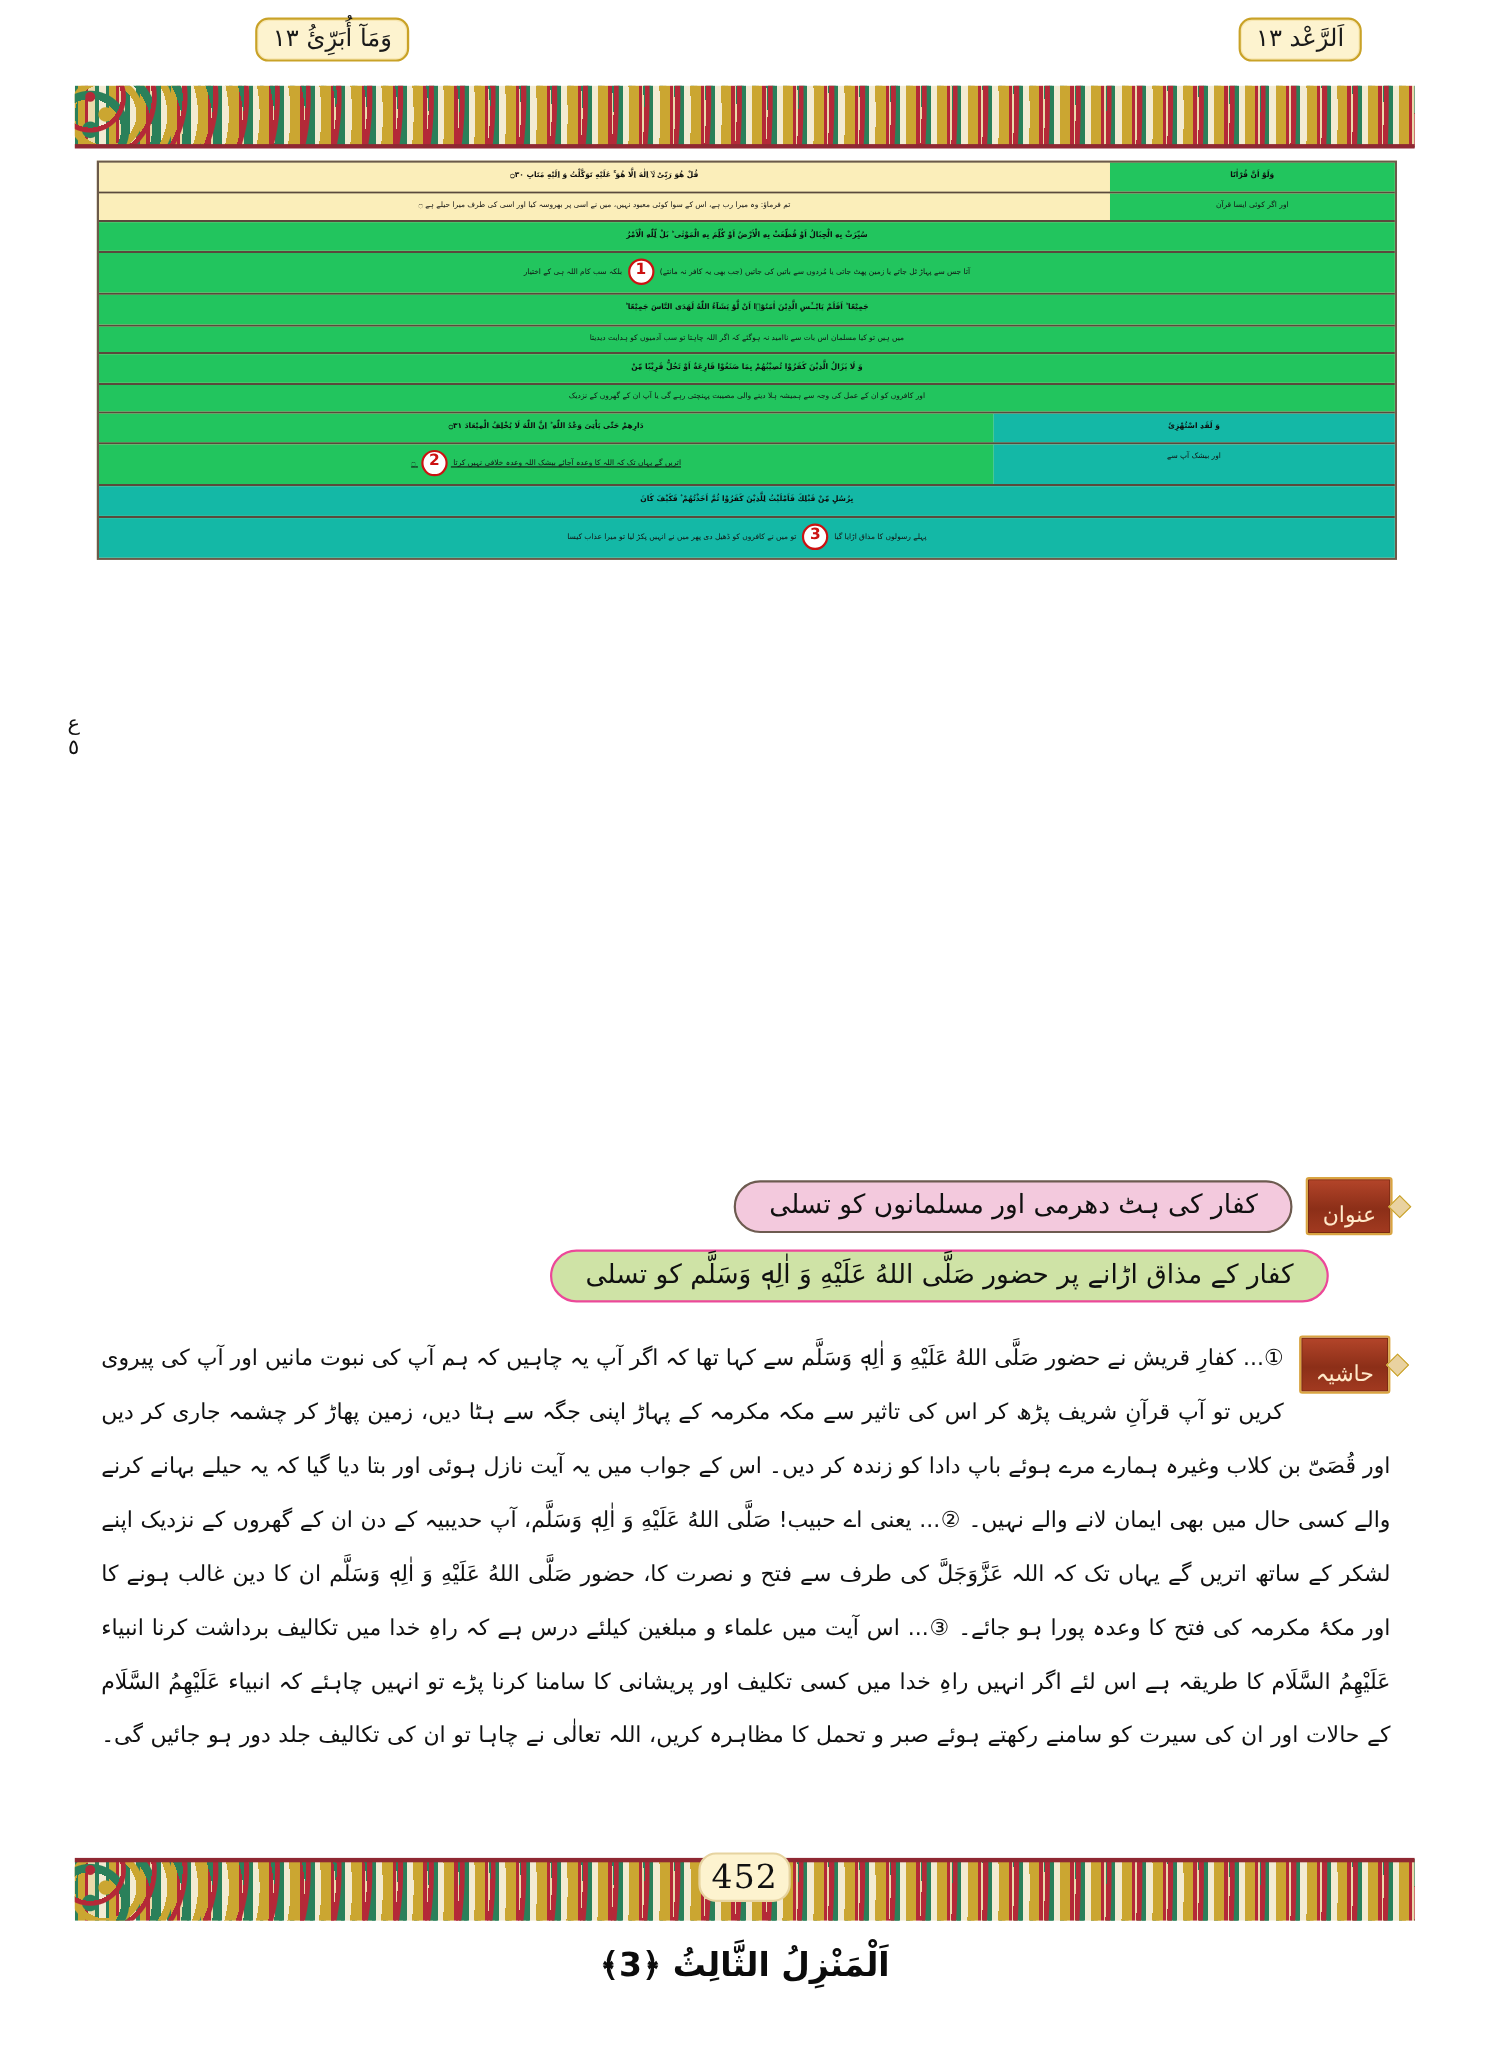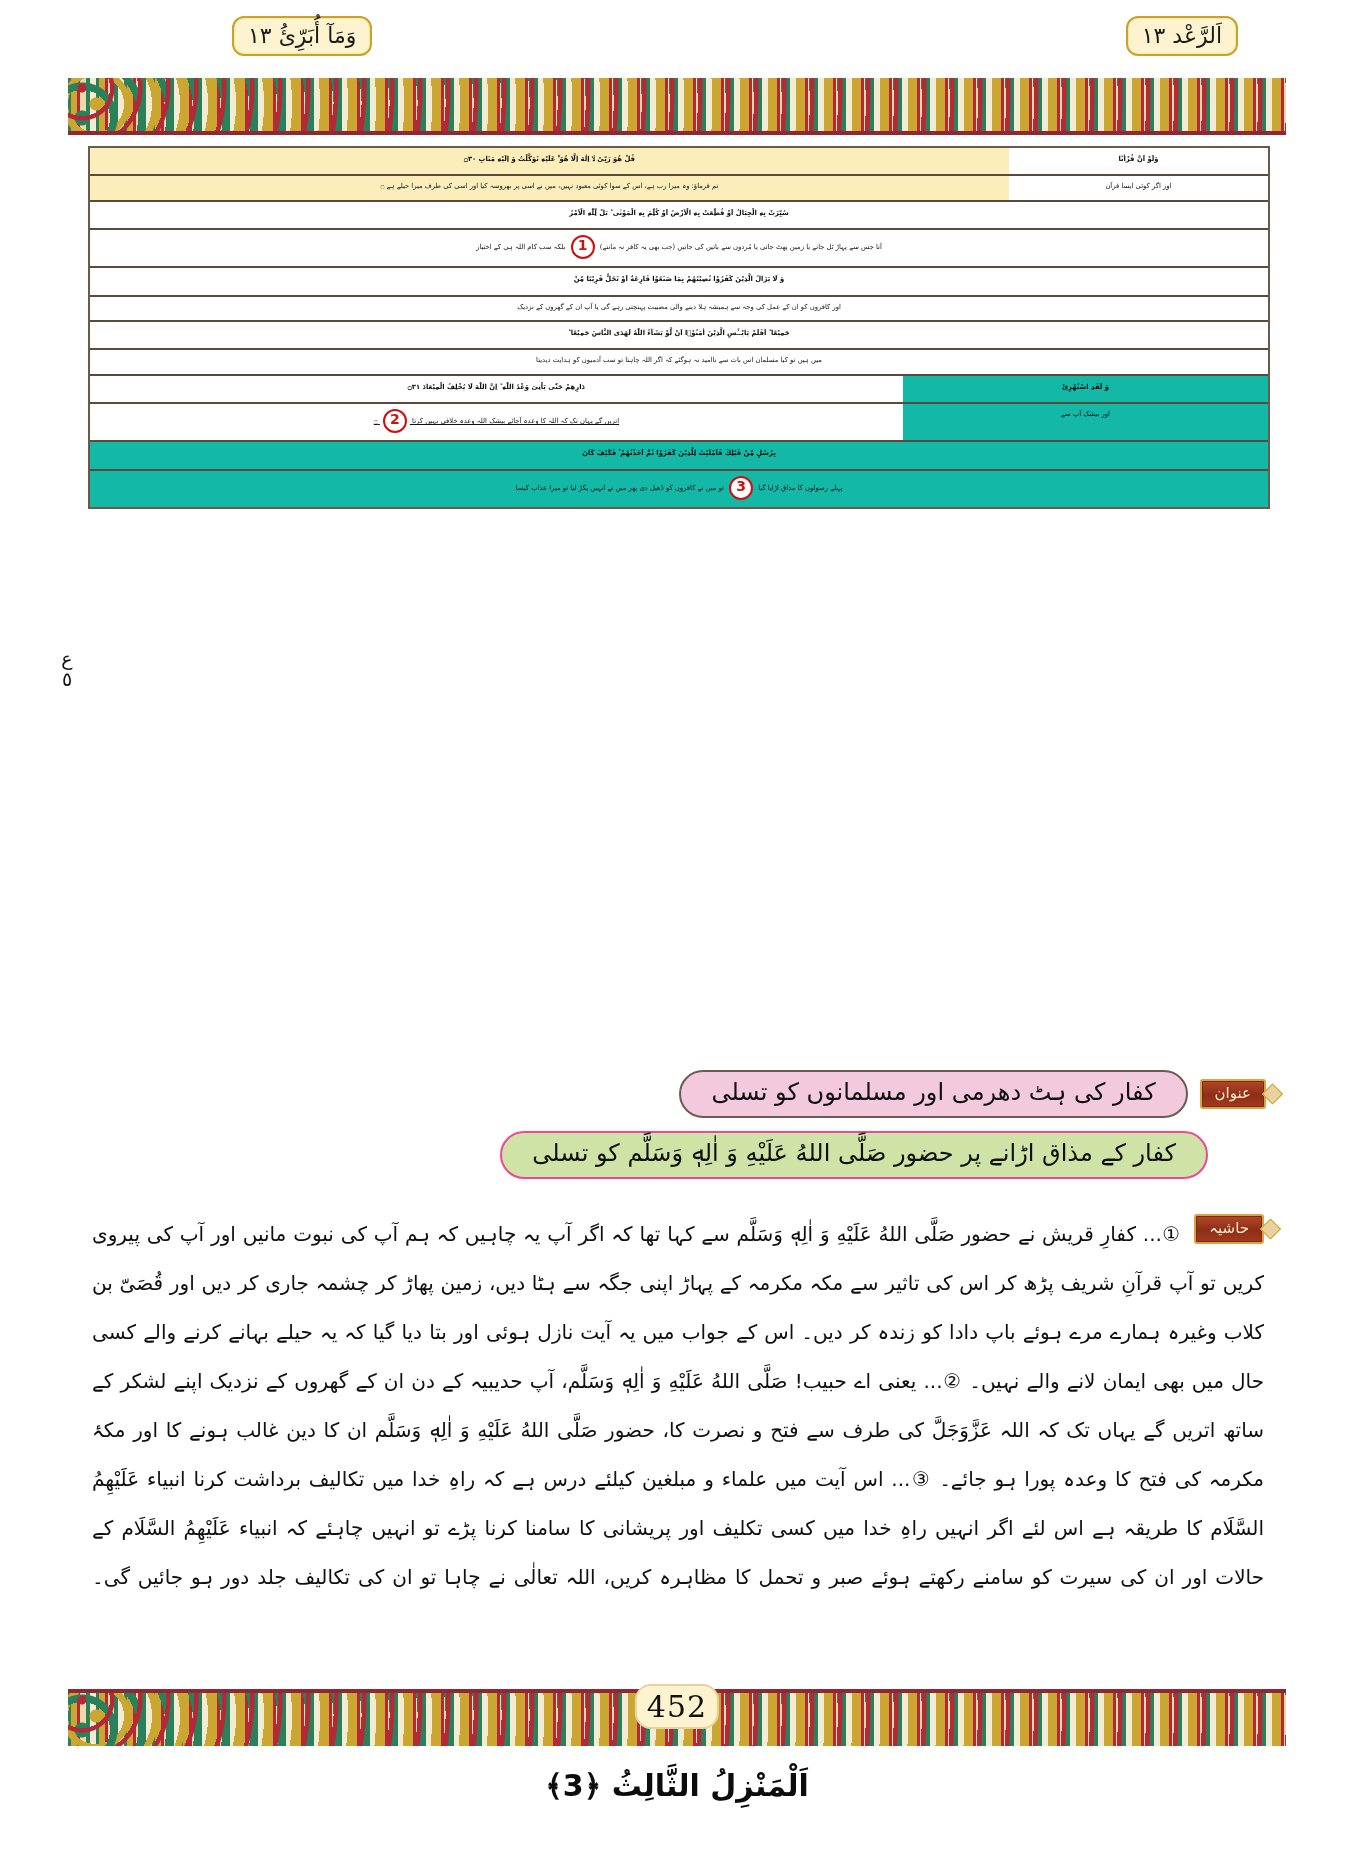--- a/index.html
+++ b/index.html
@@ -69,21 +69,21 @@
     border:2px solid #6b5a4a;border-collapse:collapse;
     background:#fdf0bf;
   }
   .ayah-row, .tarjuma-row{display:flex;width:100%;box-sizing:border-box;}
   .ayah-row{border-bottom:2px solid #5a4a3c;}
   .tarjuma-row{border-bottom:2px solid #5a4a3c;}
   .verse-block:last-child .tarjuma-row{border-bottom:none;}
 
   .seg{box-sizing:border-box;overflow:hidden;}
   .bg-cream{background:#fbeeba;}
-  .bg-pink{background:#ffffff;}
+  .bg-pink{background:#22c55e;}
   .bg-green{background:#14b8a6;}
 
   .ayah-text{
     direction:rtl;text-align:center;white-space:nowrap;
     font-family:"DejaVu Sans","Liberation Sans",sans-serif;
     font-size:44px;line-height:1.52;color:#0c0c0c;
     font-weight:700;letter-spacing:-1px;
     padding:6px 4px 10px;
   }
   .tarjuma-text{
@@ -111,21 +111,21 @@
   
   #headings{
     position:absolute;left:88px;top:1070px;width:1178px;
     display:flex;flex-direction:column;align-items:flex-start;gap:13px;
   }
   .heading-line{display:flex;align-items:center;gap:12px;}
   .label-chip{
     position:relative;
     background:linear-gradient(180deg,#b4452a 0%,#8c2f18 55%,#a23a20 100%);
     color:#ffe9c9;border:2px solid #d9a441;border-radius:3px;
-    font-size:15px;padding:3px 13px 5px;white-space:nowrap;
+    font-size:20px;padding:20px 13px 5px;white-space:nowrap;
     font-family:"DejaVu Sans","Liberation Sans",sans-serif;
     box-shadow:0 0 0 1px #7a2a12 inset;
   }
   .label-chip::before{
     content:"";position:absolute;right:-16px;top:50%;transform:translateY(-50%) rotate(45deg);
     width:13px;height:13px;background:#e9d2a0;border:1px solid #c9a227;
   }
   .pill{
     border-radius:999px;padding:6px 30px 10px;white-space:nowrap;
     font-family:"DejaVu Sans","Liberation Sans",sans-serif;
@@ -192,38 +192,38 @@
         </div>
         <div class="tarjuma-row">
           <div class="seg bg-pink" style="flex: 0 0 100%; max-width: 100%;">
             <div class="tarjuma-text" style="font-size: 6.8px;">آتا جس سے پہاڑ ٹل جاتے یا زمین پھٹ جاتی یا مُردوں سے باتیں کی جاتیں (جب بھی یہ کافر نہ مانتے) <span class="fnote">1</span> بلکہ سب کام اللہ ہی کے اختیار</div>
           </div>
         </div>
       </div>
       <div class="verse-block">
         <div class="ayah-row">
           <div class="seg bg-pink" style="flex: 0 0 100%; max-width: 100%;">
+            <div class="ayah-text" style="font-size: 6.8px;">جَمِیْعًا ؕ اَفَلَمْ یَایْــَٔسِ الَّذِیْنَ اٰمَنُوْۤا اَنْ لَّوْ یَشَآءُ اللّٰهُ لَهَدَى النَّاسَ جَمِیْعًا ؕ</div>
+          </div>
+        </div>
+        <div class="tarjuma-row">
+          <div class="seg bg-pink" style="flex: 0 0 100%; max-width: 100%;">
+            <div class="tarjuma-text" style="font-size: 6.8px;">میں ہیں تو کیا مسلمان اس بات سے ناامید نہ ہوگئے کہ اگر اللہ چاہتا تو سب آدمیوں کو ہدایت دیدیتا</div>
+          </div>
+        </div>
+      </div>
+      <div class="verse-block">
+        <div class="ayah-row">
+          <div class="seg bg-pink" style="flex: 0 0 100%; max-width: 100%;">
             <div class="ayah-text" style="font-size: 6.8px;">وَ لَا یَزَالُ الَّذِیْنَ كَفَرُوْا تُصِیْبُهُمْ بِمَا صَنَعُوْا قَارِعَةٌ اَوْ تَحُلُّ قَرِیْبًا مِّنْ</div>
           </div>
         </div>
         <div class="tarjuma-row">
           <div class="seg bg-pink" style="flex: 0 0 100%; max-width: 100%;">
             <div class="tarjuma-text" style="font-size: 6.8px;">اور کافروں کو ان کے عمل کی وجہ سے ہمیشہ ہلا دینے والی مصیبت پہنچتی رہے گی یا آپ ان کے گھروں کے نزدیک</div>
-          </div>
-        </div>
-      </div>
-      <div class="verse-block">
-        <div class="ayah-row">
-          <div class="seg bg-pink" style="flex: 0 0 100%; max-width: 100%;">
-            <div class="ayah-text" style="font-size: 6.8px;">جَمِیْعًا ؕ اَفَلَمْ یَایْــَٔسِ الَّذِیْنَ اٰمَنُوْۤا اَنْ لَّوْ یَشَآءُ اللّٰهُ لَهَدَى النَّاسَ جَمِیْعًا ؕ</div>
-          </div>
-        </div>
-        <div class="tarjuma-row">
-          <div class="seg bg-pink" style="flex: 0 0 100%; max-width: 100%;">
-            <div class="tarjuma-text" style="font-size: 6.8px;">میں ہیں تو کیا مسلمان اس بات سے ناامید نہ ہوگئے کہ اگر اللہ چاہتا تو سب آدمیوں کو ہدایت دیدیتا</div>
           </div>
         </div>
       </div>
       <div class="verse-block">
         <div class="ayah-row">
           <div class="seg bg-green" style="flex: 0 0 31%; max-width: 31%;">
             <div class="ayah-text" style="font-size: 6.8px;">وَ لَقَدِ اسْتُهْزِئَ</div>
           </div>
           <div class="seg bg-pink" style="flex: 0 0 69%; max-width: 69%;">
             <div class="ayah-text" style="font-size: 6.8px;">دَارِهِمْ حَتّٰى یَاْتِیَ وَعْدُ اللّٰهِ ؕ اِنَّ اللّٰهَ لَا یُخْلِفُ الْمِیْعَادَ ۝۳۱</div>

